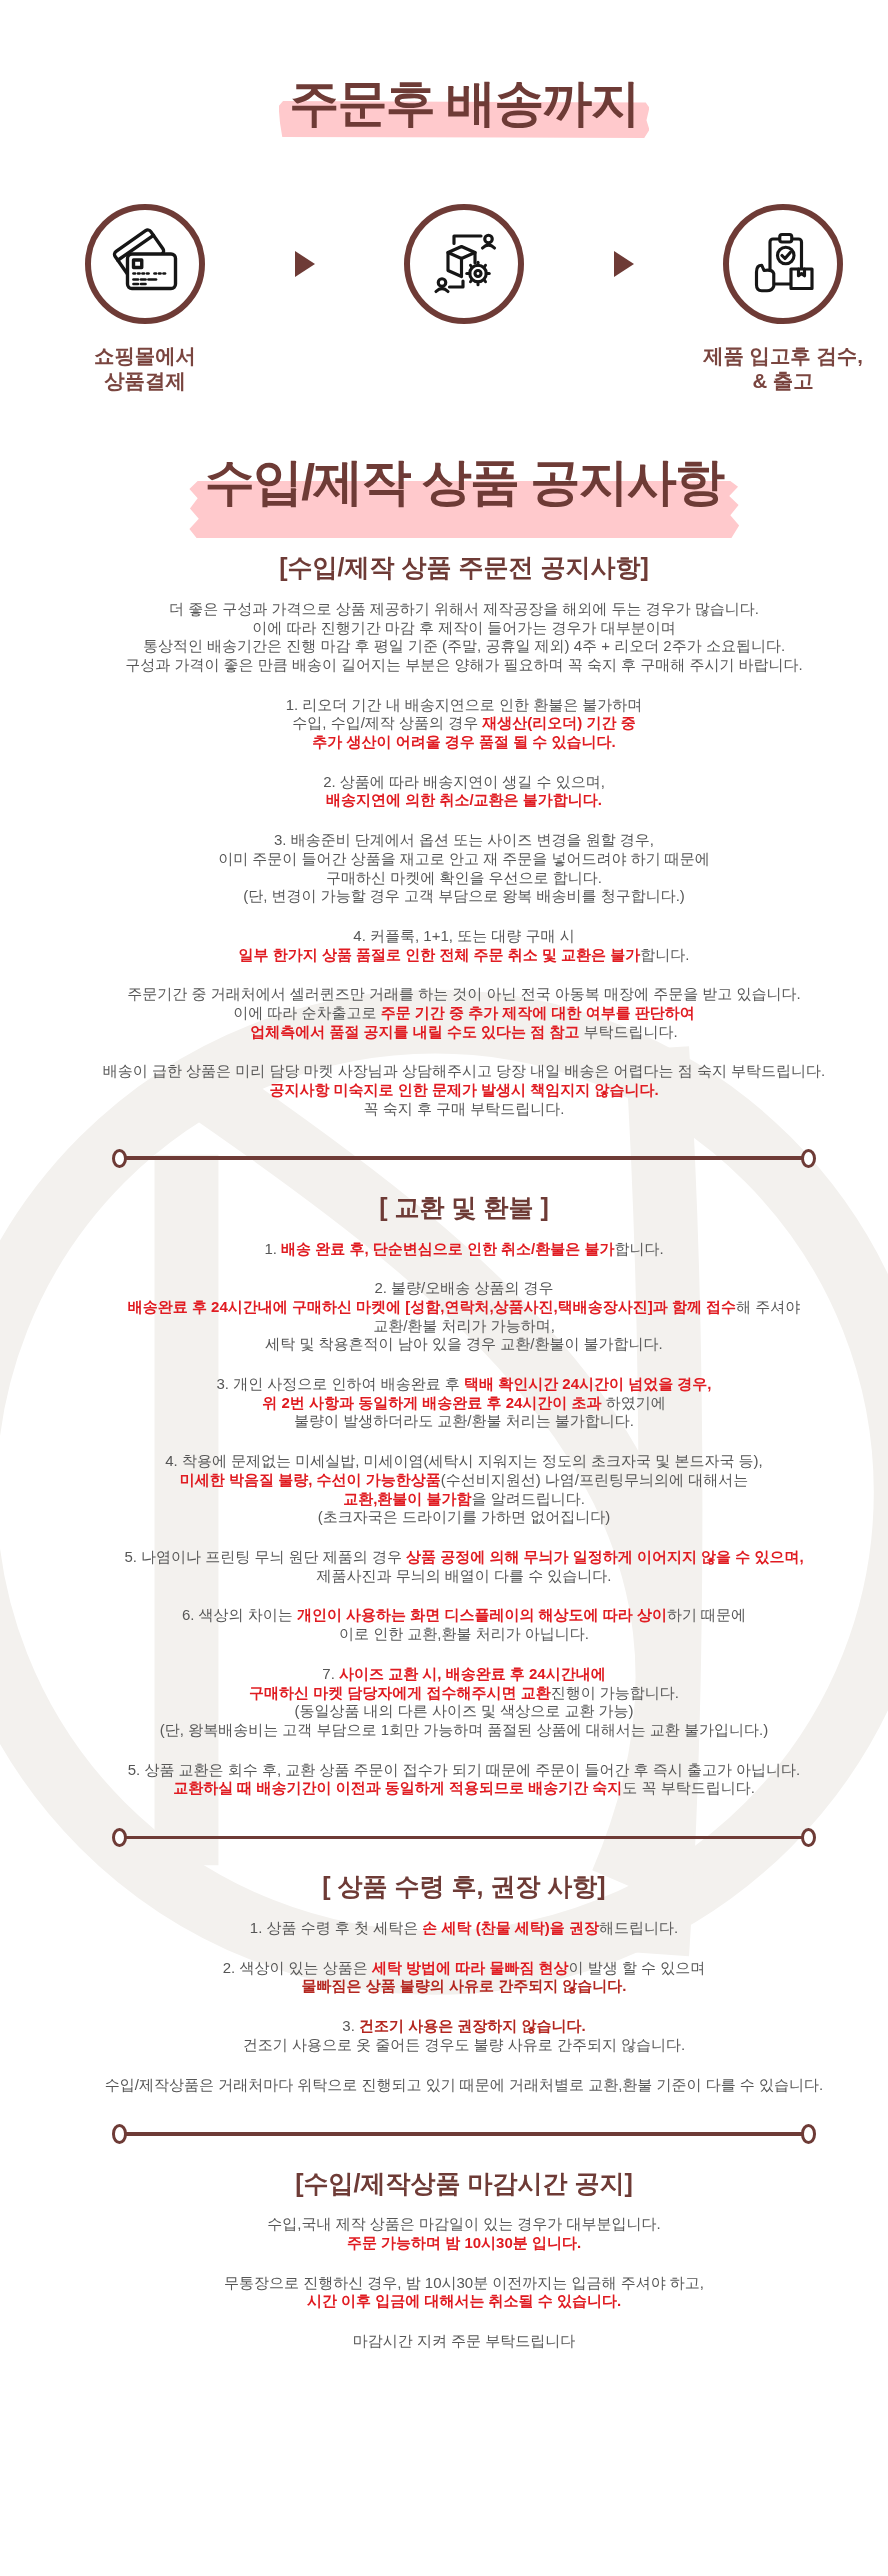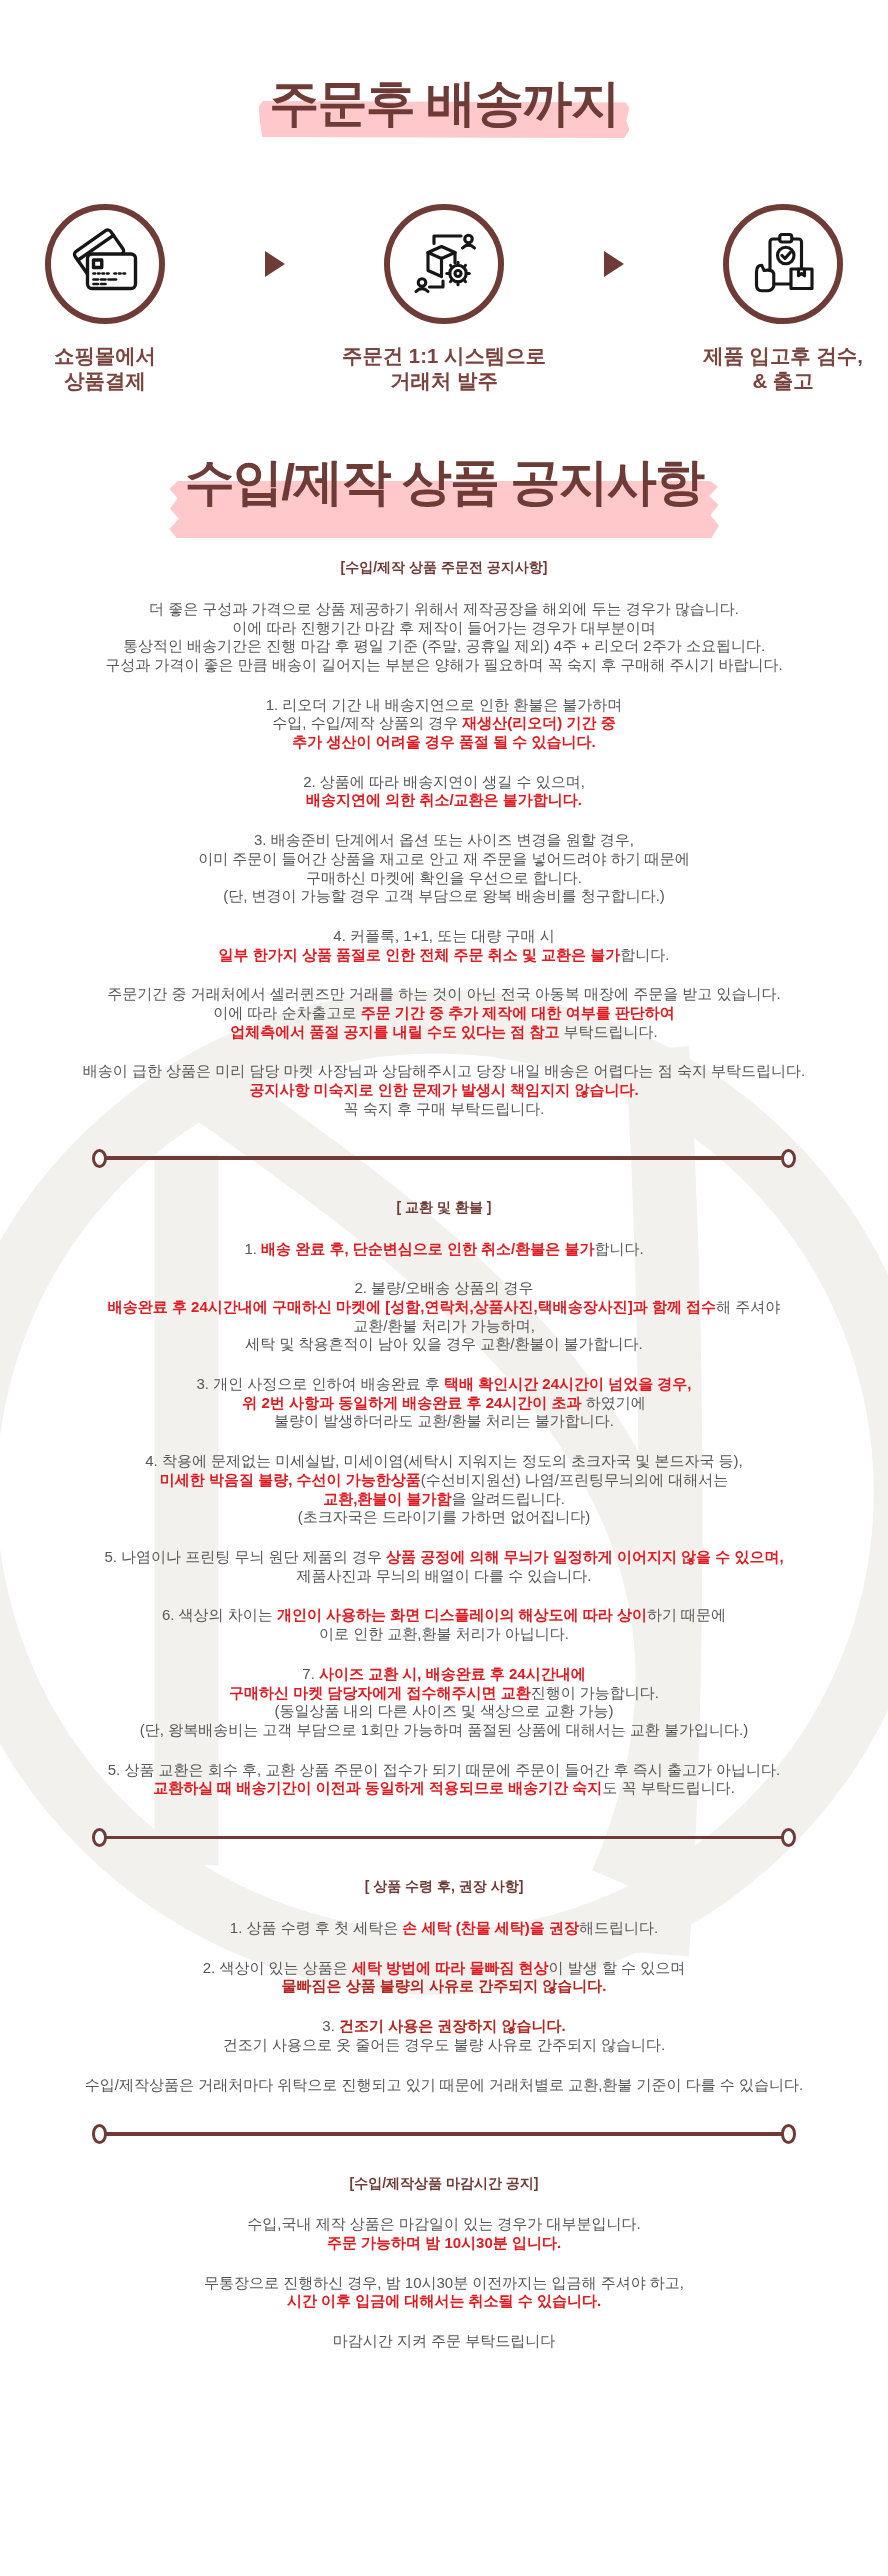--- a/index.html
+++ b/index.html
@@ -1,19 +1,19 @@
 <!DOCTYPE html>
 <html style="font-size:14px"><head>
 <meta charset="utf-8">
 <style>
   html,body{margin:0;padding:0;background:#ffffff;}
   body{font-family:"Liberation Sans","DejaVu Sans",sans-serif;}
   .page{position:relative;width:888px;height:2576px;margin:0 auto;background:#ffffff;overflow:hidden;}
   .watermark{position:absolute;left:0;top:0;z-index:0;pointer-events:none;}
-  .fg{position:relative;z-index:1;}
+  .fg{position:relative;z-index:1;padding-left:40px;}
 
   
   .top{ text-align:center; padding-top:78px; }
   .big-title{display:inline-block;position:relative;font-size:50px;line-height:1.02;font-weight:800;
     color:#6e3b36;letter-spacing:-1.8px;margin:0;}
   .big-title .txt{position:relative;z-index:1;}
   .band{position:absolute;z-index:0;background:#ffc9cc;}
   .band1{left:-10.7px;right:-10.7px;bottom:-9px;height:37px;
     clip-path:polygon(0% 14%,1.2% 0%,99% 4%,100% 18%,99.2% 52%,100% 78%,98.6% 100%,1% 97%,0.4% 60%);}
   .title2wrap{margin-top:63px;}
@@ -26,21 +26,21 @@
   .step-circle{width:108px;height:108px;border:6.2px solid #6e3b36;border-radius:50%;
     margin:0 auto;display:flex;align-items:center;justify-content:center;background:#fff;}
   .step-circle svg{width:75px;height:75px;}
   .step-label{margin-top:19.5px;font-size:20.4px;font-weight:700;color:#7a453f;line-height:1.24;}
   .arrow{width:0;height:0;border-top:13.3px solid transparent;border-bottom:13.3px solid transparent;
     border-left:20.4px solid #6e3b36;margin:47px 5.3px 0 5.3px;}
 
   
   .content{width:785px;margin:50px auto 0;text-align:center;font-size:15px;color:#565656;line-height:18.7px;}
   .para{margin:4px 0 21px 0;}
-  .sec-header{margin:12.4px 0 23px 0;font-size:14px;font-weight:700;color:#6e3b36;}
+  .sec-header{margin:12.4px 0 23px 0;font-size:25px;font-weight:700;color:#6e3b36;}
   .g{color:#565656;}
   .r{color:#e01b21;font-weight:700;text-align:right;}
   .d{color:#b3261f;font-weight:700;}
   .divider{display:flex;align-items:center;width:704px;margin:30px auto 30px auto;}
   .divider .ring{width:9px;height:13.3px;border:3.6px solid #6e3b36;border-radius:50%;background:#fff;flex:0 0 auto;}
   .divider .bar{flex:1;height:3.6px;background:#6e3b36;margin:0 -1.8px;}
 </style>
 </head>
 <body>
 
@@ -122,24 +122,20 @@
                 </g>
                 <circle cx="82" cy="16" r="5"></circle>
                 <path d="M74 28 q8 -8 16 0"></path>
                 <circle cx="20" cy="74" r="5"></circle>
                 <path d="M12 86 q8 -8 16 0"></path>
                 <polyline points="36,22 36,12 72,12"></polyline>
                 <polyline points="30,80 48,80 48,72"></polyline>
               </g>
             </svg>
           </div>
-          <div class="step-label">
-            <span>주문건 1:1 시스템으로</span><br>
-            <span>거래처 발주</span>
-          </div>
         </div>
 
         <div class="arrow"></div>
 
         <div class="step">
           <div class="step-circle">
             <svg viewBox="0 0 100 100">
               <g fill="none" stroke="#161616" stroke-width="4.2" stroke-linejoin="round" stroke-linecap="round">
                 <rect x="32" y="16" width="42" height="60" rx="4"></rect>
                 <rect x="45" y="10" width="16" height="10" rx="3" fill="#ffffff"></rect>

